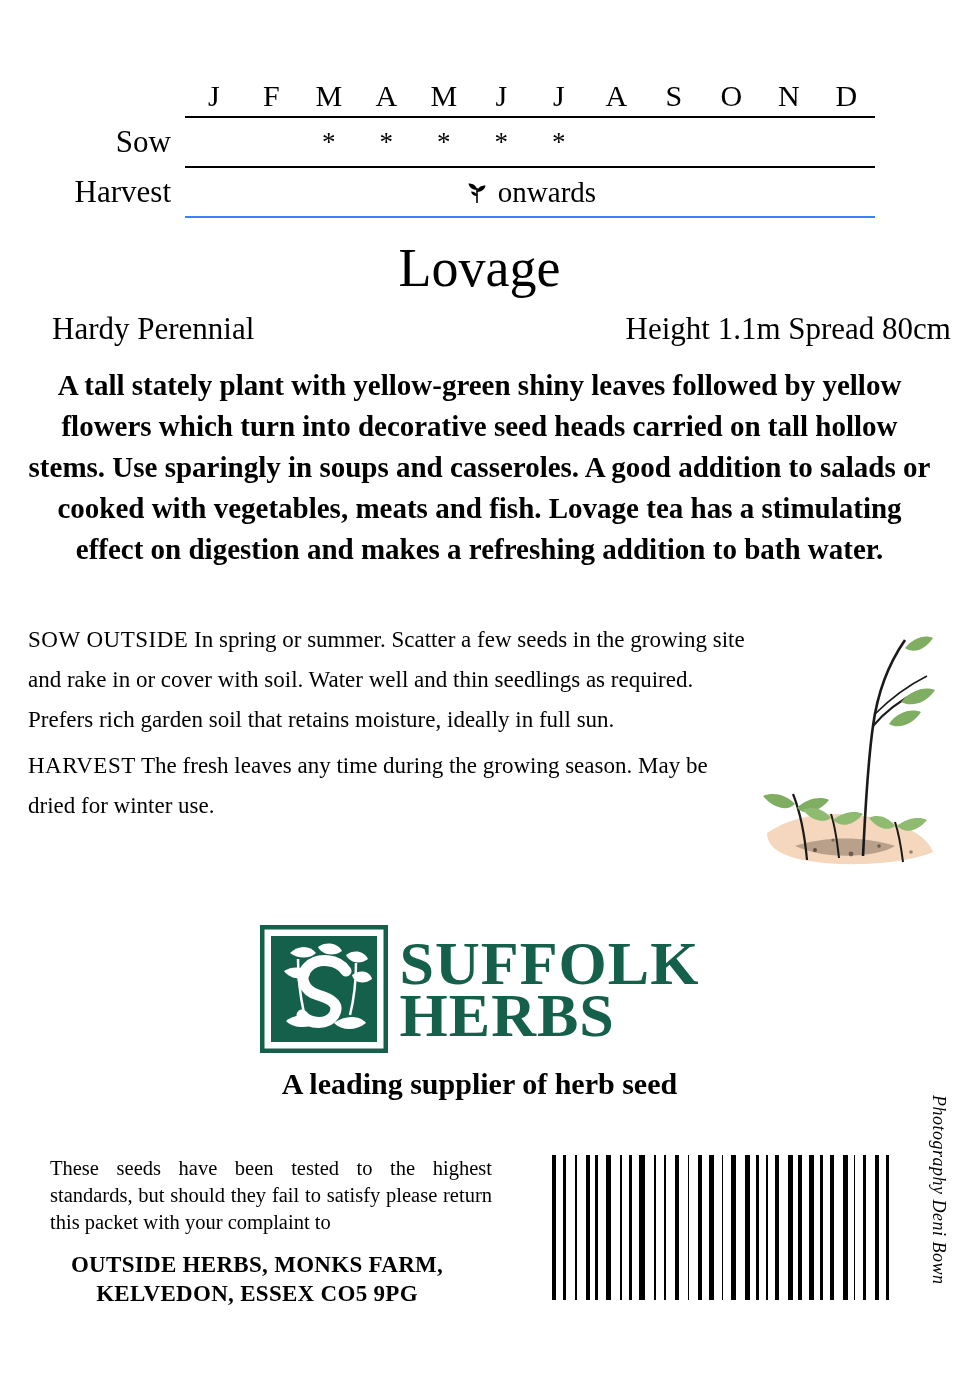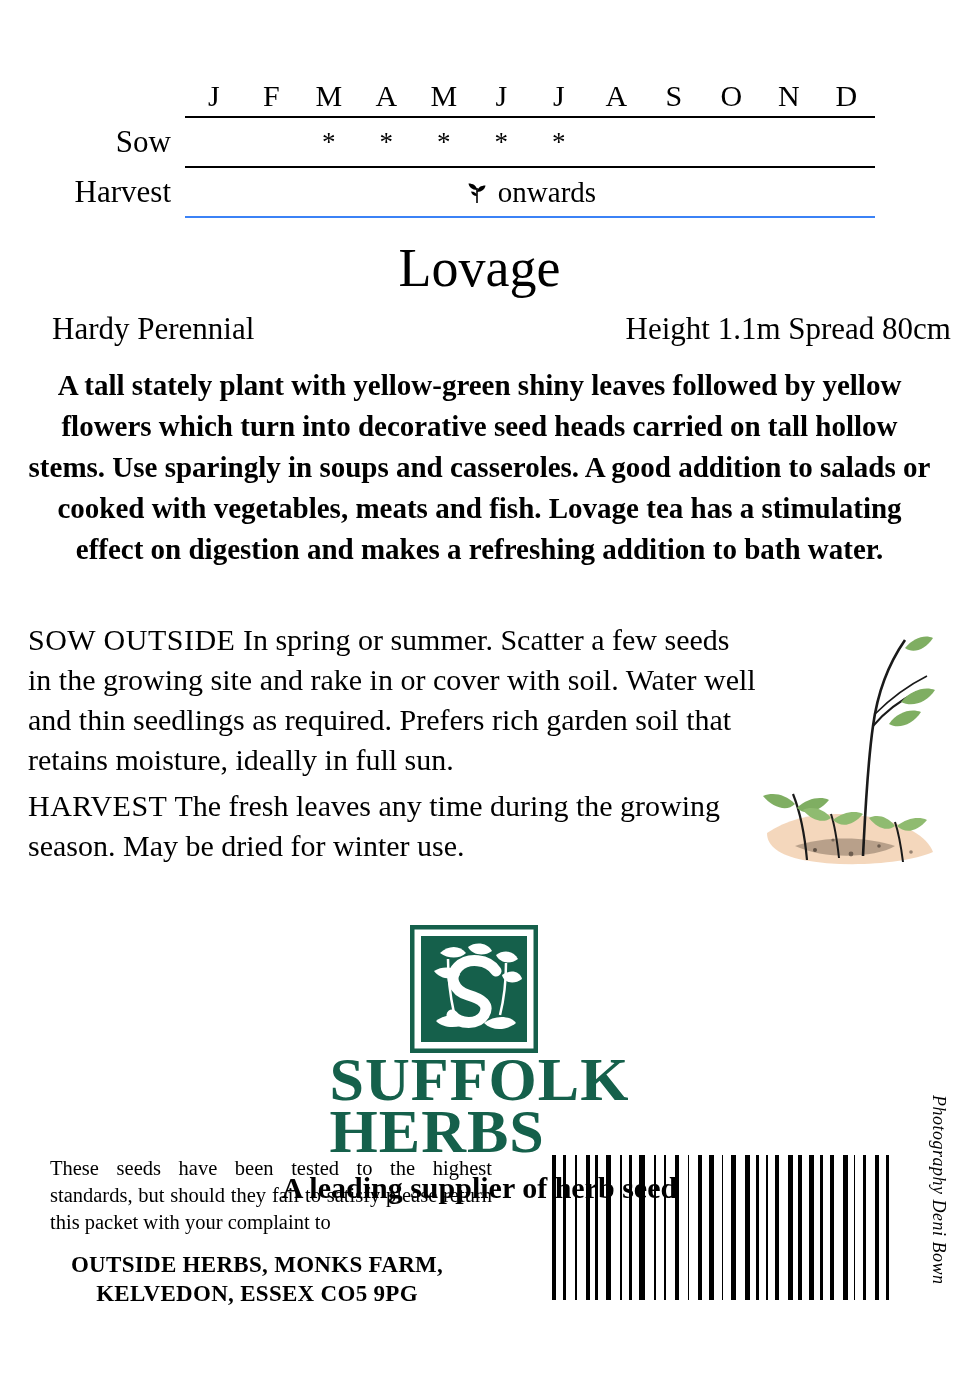--- a/index.html
+++ b/index.html
@@ -107,21 +107,21 @@
     line-height: 41px;
     font-weight: bold;
   }
 
   
   .instructions {
     position: absolute;
     top: 620px;
     left: 28px;
     width: 730px;
-    font-size: 30px;
+    font-size: 23px;
     line-height: 40px;
   }
   .instructions p { margin: 0 0 6px 0; }
   .lead { letter-spacing: 0.5px; }
 
   
   .seedling {
     position: absolute;
     left: 755px;
     top: 618px;
@@ -136,21 +136,20 @@
     left: 0;
     width: 959px;
     display: flex;
     flex-direction: column;
     align-items: center;
   }
   .logo-row {
     display: flex;
     align-items: center;
     justify-content: center;
-    flex-direction: column;
   }
   .logo-mark {
     width: 128px;
     height: 128px;
     margin-right: 12px;
   }
   .logo-words {
     display: flex;
     flex-direction: column;
     line-height: 0.84;

